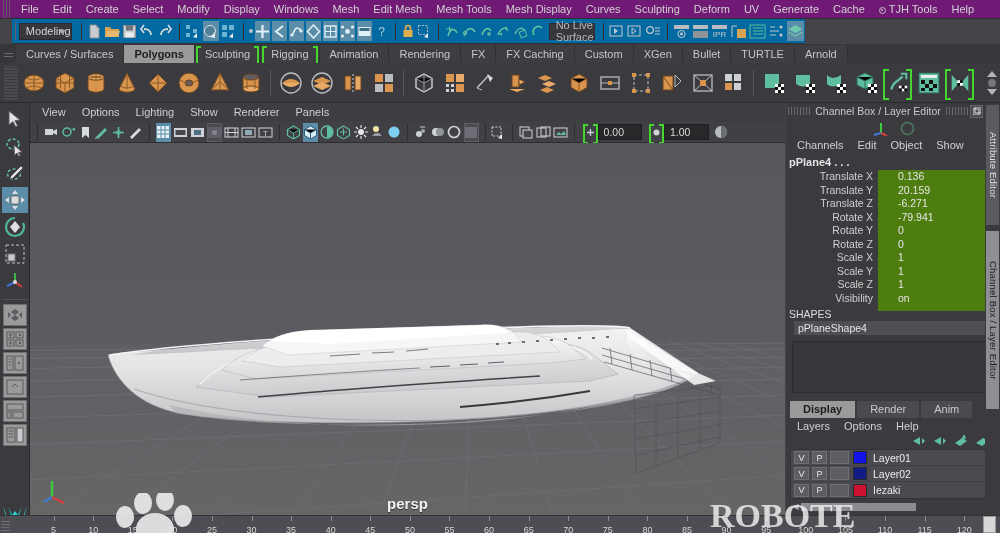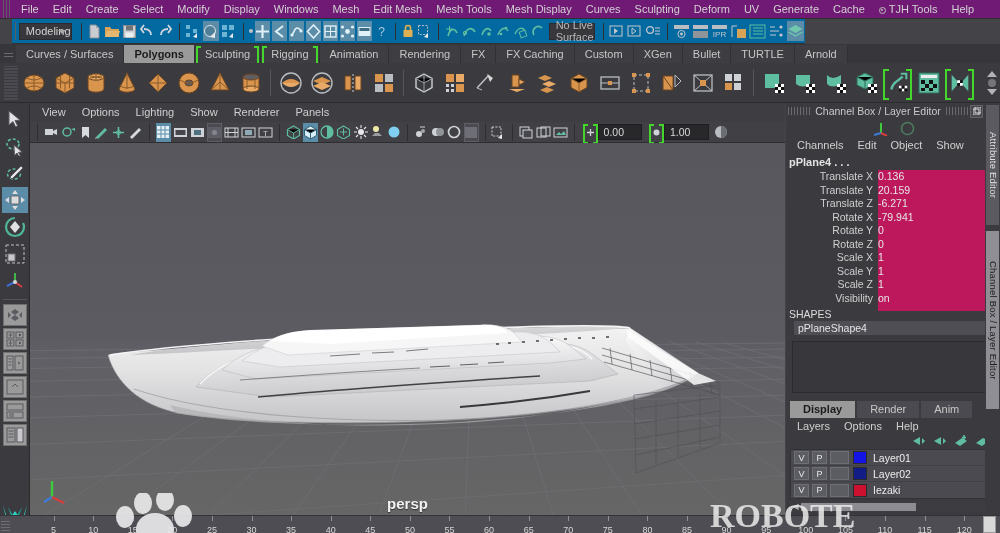--- a/index.html
+++ b/index.html
@@ -145,21 +145,21 @@
   .cbtitle { height:16px; background:#3b3b3f; display:flex; align-items:center;
     font-size:10.5px; color:#c9c9c9; padding:0 2px; }
   .ttl-grip { width:22px;height:8px;background:repeating-linear-gradient(90deg,#6a6a70 0 1px,transparent 1px 3px);}
   .winbtn { width:13px;height:13px;background:#4a4a50;border:1px solid #62626a;margin-left:2px;
     display:flex;align-items:center;justify-content:center;font-size:9px;color:#ddd;}
   .cbmenubar{height:17px;display:flex;align-items:center;background:#3b3b3f;padding-left:4px;}
   .cbmenubar .cm{padding:0 7px;font-size:11px;color:#d0d0d0;line-height:17px;cursor:default;}
   .objname{font-size:11px;color:#e2e2e2;font-weight:bold;padding:2px 0 2px 3px;}
   .chanrow{display:flex;height:13.5px;align-items:flex-start;font-size:10.5px;}
   .chanlabel{width:92px;text-align:right;padding-right:5px;color:#cfcfcf;}
-  .chanval{flex:1;background:#be185d;color:#e6e6e6;padding-left:0;height:20px;
+  .chanval{flex:1;background:#4d7c0f;color:#e6e6e6;padding-left:20px;height:20px;
     line-height:13px;border-bottom:1px solid #3b3b3f;margin-right:3px;}
   .shapes-hdr{font-size:10.5px;color:#dcdcdc;padding:3px 0 1px 3px;}
   .shape-row{background:#4e4e54;color:#e6e6e6;font-size:10.5px;margin:0 3px 0 8px;
     padding:1px 0 1px 4px;}
   .emptybox{margin:6px 6px 0 6px;height:52px;background:#38383c;border:1px solid #2c2c30;}
   .dtabs{display:flex;margin-top:8px;padding-left:4px;align-items:flex-end;}
   .dtab{height:17px;line-height:17px;padding:0 13px;font-size:11px;background:#4a4a50;color:#c8c8c8;margin-right:2px;}
   .dtab.active{background:#9a9a9a;color:#1c1c1c;font-weight:bold;}
   .lmenubar{height:16px;display:flex;padding-left:4px;}
   .lmenubar .lm{padding:0 7px;font-size:11px;color:#d0d0d0;line-height:16px;}

